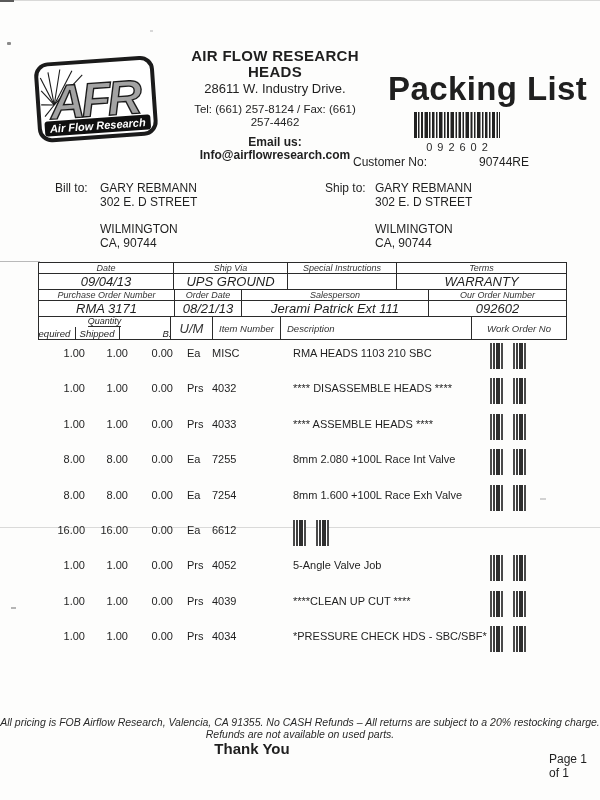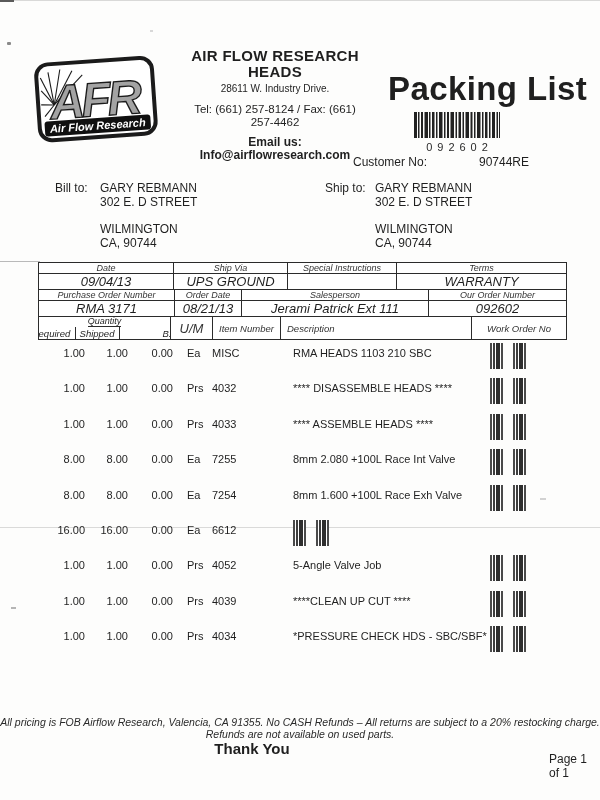--- a/index.html
+++ b/index.html
@@ -20,21 +20,21 @@
   .speck2{top:607px;left:11px;width:5px;height:2px;background:#b5b5b5;}
   .speck3{top:30px;left:150px;width:3px;height:2px;background:#d8d8d8;}
   .faint-line-a{top:261px;left:0;width:40px;height:1px;background:#b9b9b9;}
   .faint-line-b{top:527px;left:0;width:600px;height:1px;background:rgba(160,160,160,.38);}
   .speck4{top:498px;left:540px;width:6px;height:2px;background:#d2d2d2;}
 
   
   .logo-wrap{top:56px;left:34px;width:126px;height:88px;}
   .company-block{top:48px;left:160px;width:230px;text-align:center;}
   .company-name{font-weight:bold;font-size:15px;line-height:16px;letter-spacing:.3px;}
-  .company-addr{font-size:10px;line-height:14px;margin-top:2px;}
+  .company-addr{font-size:13px;line-height:14px;margin-top:2px;}
   .tel-block{font-size:11.5px;line-height:12.5px;margin-top:7px;}
   .email-block{font-weight:bold;font-size:12px;line-height:13px;margin-top:8px;}
   .doc-title{top:70px;left:388px;font-size:33px;font-weight:bold;letter-spacing:.4px;}
   .barcode-main{top:112px;left:414px;width:86px;text-align:center;}
   .barcode-digits{font-size:11px;letter-spacing:5px;margin-top:-1px;padding-left:5px;color:#2a2a2a;}
   .cust-label{top:155px;left:353px;font-size:12px;}
   .cust-value{top:155px;left:479px;font-size:12px;}
 
   
   .party-label{font-size:12px;}

